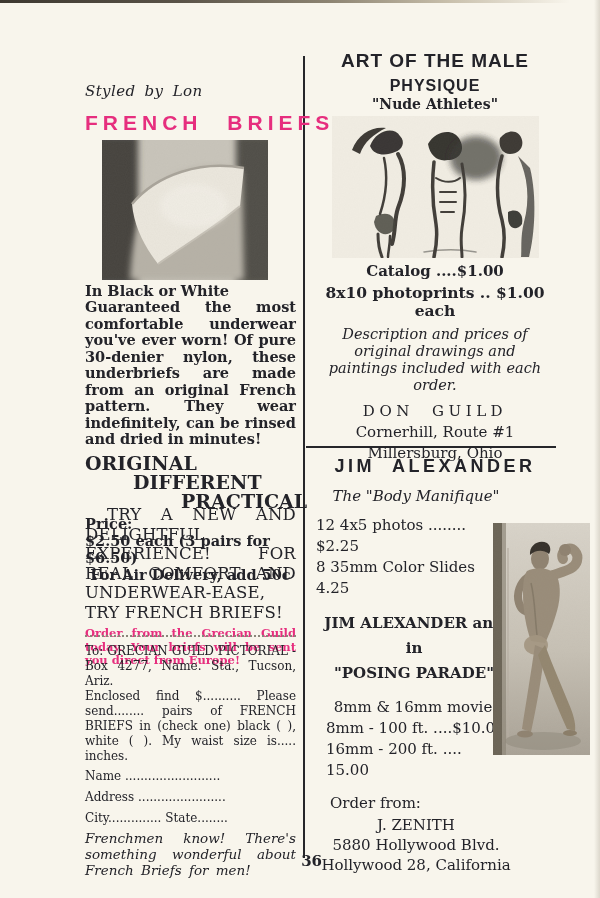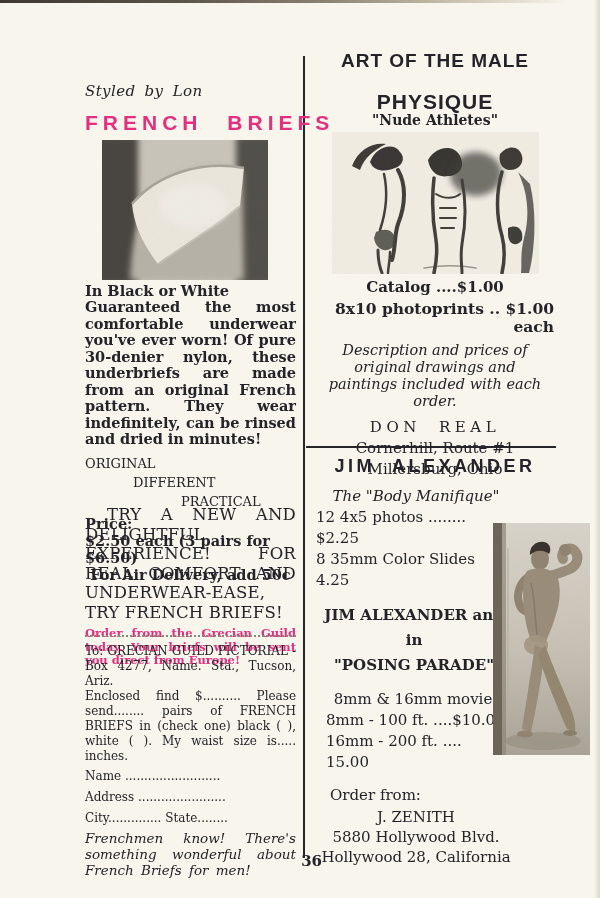--- a/index.html
+++ b/index.html
@@ -17,52 +17,52 @@
   
   .left-top{position:absolute;left:85px;top:50px;width:211px;}
   .tagline{font-style:italic;font-size:15px;line-height:19px;letter-spacing:.4px;word-spacing:4px;}
   .tagline.first{margin-bottom:6px;}
   .tagline.second{margin-bottom:9px;margin-top:32px;}
   .fb-title{font-family:"Liberation Sans",sans-serif;font-weight:bold;font-size:21px;line-height:25px;
     color:#e62e7e;letter-spacing:5px;word-spacing:14px;margin-bottom:5px;white-space:nowrap;}
   .fb-photo{display:block;margin-left:17px;width:166px;height:140px;}
   .fb-subhead{font-weight:bold;font-size:14.5px;line-height:17px;margin-top:2px;}
   .fb-body{font-weight:bold;font-size:14.5px;line-height:16.5px;text-align:justify;}
-  .fb-qualities{font-weight:normal;font-size:13px;line-height:19px;margin-top:6px;}
+  .fb-qualities{font-weight:bold;font-size:19px;line-height:19px;margin-top:6px;}
   .fb-q2{margin-left:48px;}
   .fb-q3{margin-left:96px;}
   .fb-prices{margin-top:4px;font-weight:bold;font-size:14.5px;line-height:17px;}
   .fb-price2{text-align:center;}
   .left-cta{position:absolute;left:85px;top:505px;width:211px;}
   .fb-cta{font-size:16.5px;line-height:19.5px;text-align:justify;text-indent:22px;letter-spacing:.2px;}
   .fb-note{color:#e62e7e;font-weight:bold;font-size:11.5px;line-height:13.5px;text-align:justify;
     margin-top:5px;font-family:"DejaVu Serif",serif;}
   .left-form{position:absolute;left:85px;top:635px;width:211px;}
   .form-dots{border-top:2px dotted #8a857a;height:0;margin-bottom:7px;}
   .form-text{font-size:12px;line-height:15px;}
   .form-text p{margin:0;text-align:justify;}
   .form-line{margin-top:4px !important;text-align:left !important;line-height:17px;}
   .fb-slogan{font-style:italic;font-size:13.5px;line-height:16px;text-align:justify;margin-top:3px;word-spacing:3px;}
 
   
   .right-top{position:absolute;left:316px;top:50px;width:238px;text-align:center;}
   .am-title1{font-family:"Liberation Sans",sans-serif;font-weight:bold;font-size:19px;line-height:22px;letter-spacing:1px;}
-  .am-title2{font-family:"Liberation Sans",sans-serif;font-weight:bold;font-size:21px;line-height:20px;letter-spacing:1px;margin-top:20px;}
+  .am-title2{font-family:"Liberation Sans",sans-serif;font-weight:bold;font-size:16px;line-height:20px;letter-spacing:1px;margin-top:4px;}
   .am-sub{font-weight:bold;font-size:14px;line-height:16px;}
   .am-sketch{display:block;margin:4px auto 0 auto;width:207px;height:142px;}
   .am-catalog{font-weight:bold;font-size:15px;line-height:18px;margin-top:4px;}
-  .am-prints{font-weight:bold;font-size:15.5px;line-height:18px;margin-top:4px;text-align:right;}
+  .am-prints{font-weight:bold;font-size:15.5px;line-height:18px;margin-top:4px;}
   .am-desc{font-style:italic;font-size:14.5px;line-height:17px;margin:6px auto 0 auto;width:214px;}
   .am-name{font-size:15px;line-height:18px;letter-spacing:4.5px;word-spacing:9px;margin-top:8px;}
   .am-addr{font-size:15px;line-height:18px;margin-top:3px;}
   .right-ja{position:absolute;left:316px;top:455px;width:238px;}
   .ja-title{font-family:"Liberation Sans",sans-serif;font-weight:bold;font-size:18px;line-height:22px;
     letter-spacing:3.5px;word-spacing:9px;text-align:center;white-space:nowrap;}
   .ja-sub{font-style:italic;font-size:15px;line-height:18px;text-align:center;width:200px;margin-top:10px;}
-  .ja-prices{width:184px;font-size:15px;line-height:21px;margin-top:2px;text-align:left;}
+  .ja-prices{width:184px;font-size:15px;line-height:21px;margin-top:10px;text-align:left;}
   .ja-feature{width:180px;margin-left:8px;font-weight:bold;font-size:15px;line-height:25px;text-align:center;margin-top:12px;}
   .ja-movies{width:186px;margin-left:4px;font-size:15px;line-height:21px;margin-top:11px;}
   .ja-movie1{text-align:center;}
   .ja-movie-line{text-align:left;padding-left:6px;}
   .ja-order-label{font-size:15px;line-height:18px;margin-top:13px;margin-left:14px;}
   .ja-order{width:200px;text-align:center;font-size:15px;line-height:20px;margin-top:3px;}
   .ja-photo{position:absolute;left:493px;top:523px;width:97px;height:232px;}
 
   .page-num{position:absolute;left:290px;top:852px;width:32px;text-align:right;
     font-weight:bold;font-size:15px;}
@@ -177,21 +177,21 @@
         <path d="M186,40 C196,60 198,84 192,106 C188,122 190,134 189,141 L197,141 C203,118 205,80 198,52 Z" fill="#302e29" stroke="none" opacity="0.8"></path>
         <path d="M176,96 C184,92 192,96 190,108 C184,116 176,112 176,102 Z" fill="#2c2a26" stroke="none"></path>
         <path d="M92,136 C110,133 128,133 144,136" stroke-width="1.5" opacity="0.5"></path>
       </g>
       <rect width="207" height="142" filter="url(#sk-noise)" opacity="0.12"></rect>
     </svg>
 
     <div class="am-catalog">Catalog ....$1.00</div>
     <div class="am-prints">8x10 photoprints .. $1.00 each</div>
     <div class="am-desc">Description and prices of original drawings and paintings included with each order.</div>
-    <div class="am-name">DON REAL</div>
+    <div class="am-name">DON GUILD</div>
     <div class="am-addr">Cornerhill, Route #1</div>
     <div class="am-addr">Millersburg, Ohio</div>
   </div>
 
   <div class="right-ja">
     <div class="ja-title">JIM ALEXANDER</div>
     <div class="ja-sub">The "Body Manifique"</div>
 
     <div class="ja-prices">
       <div>12 4x5 photos ........ $2.25</div>

